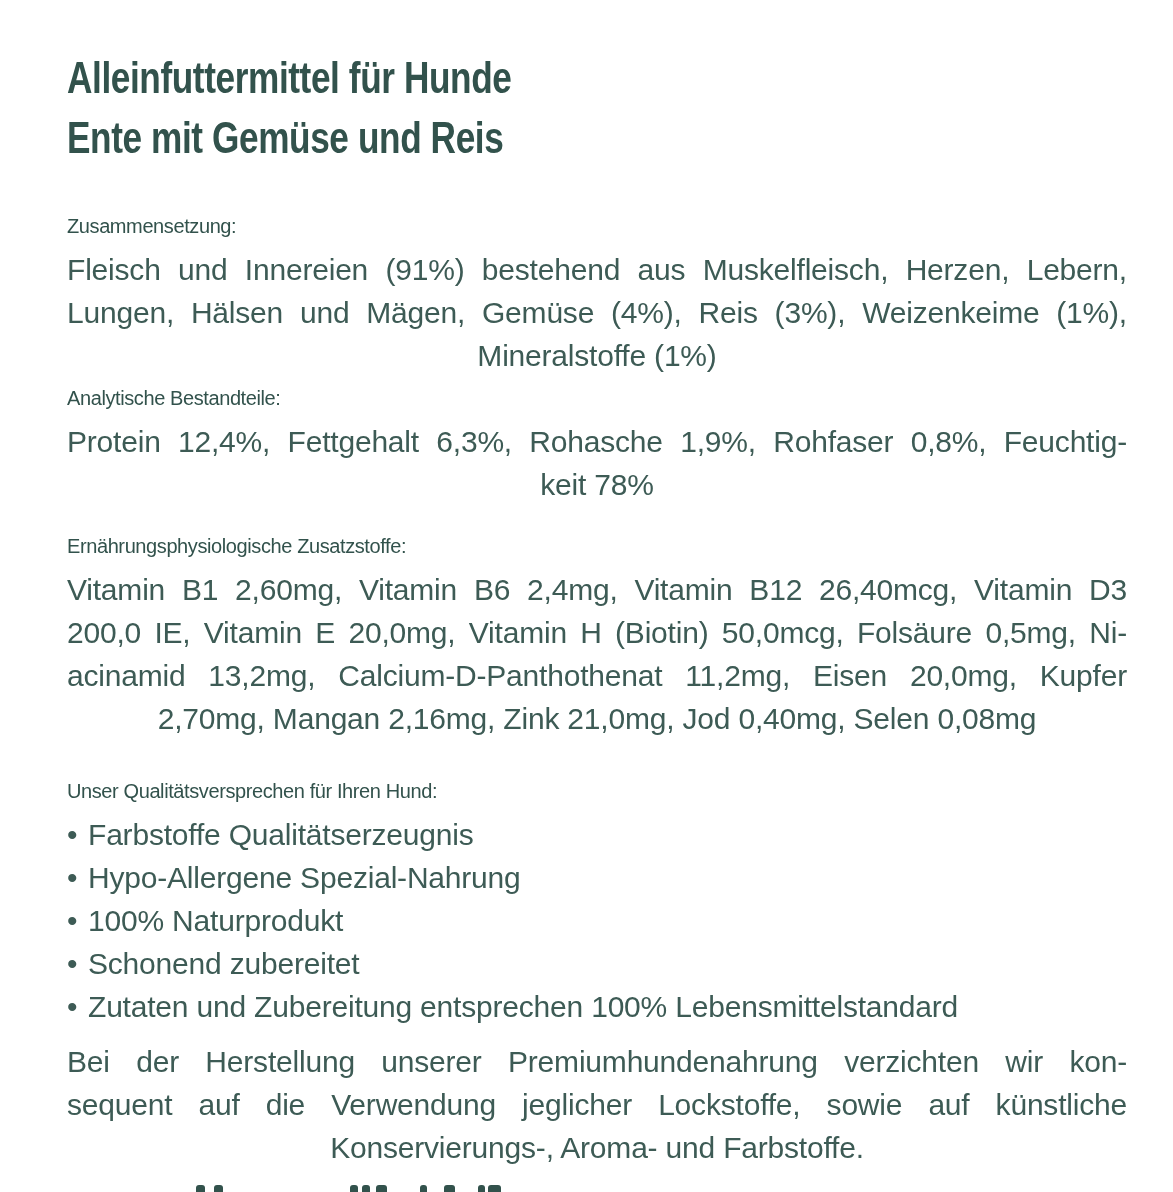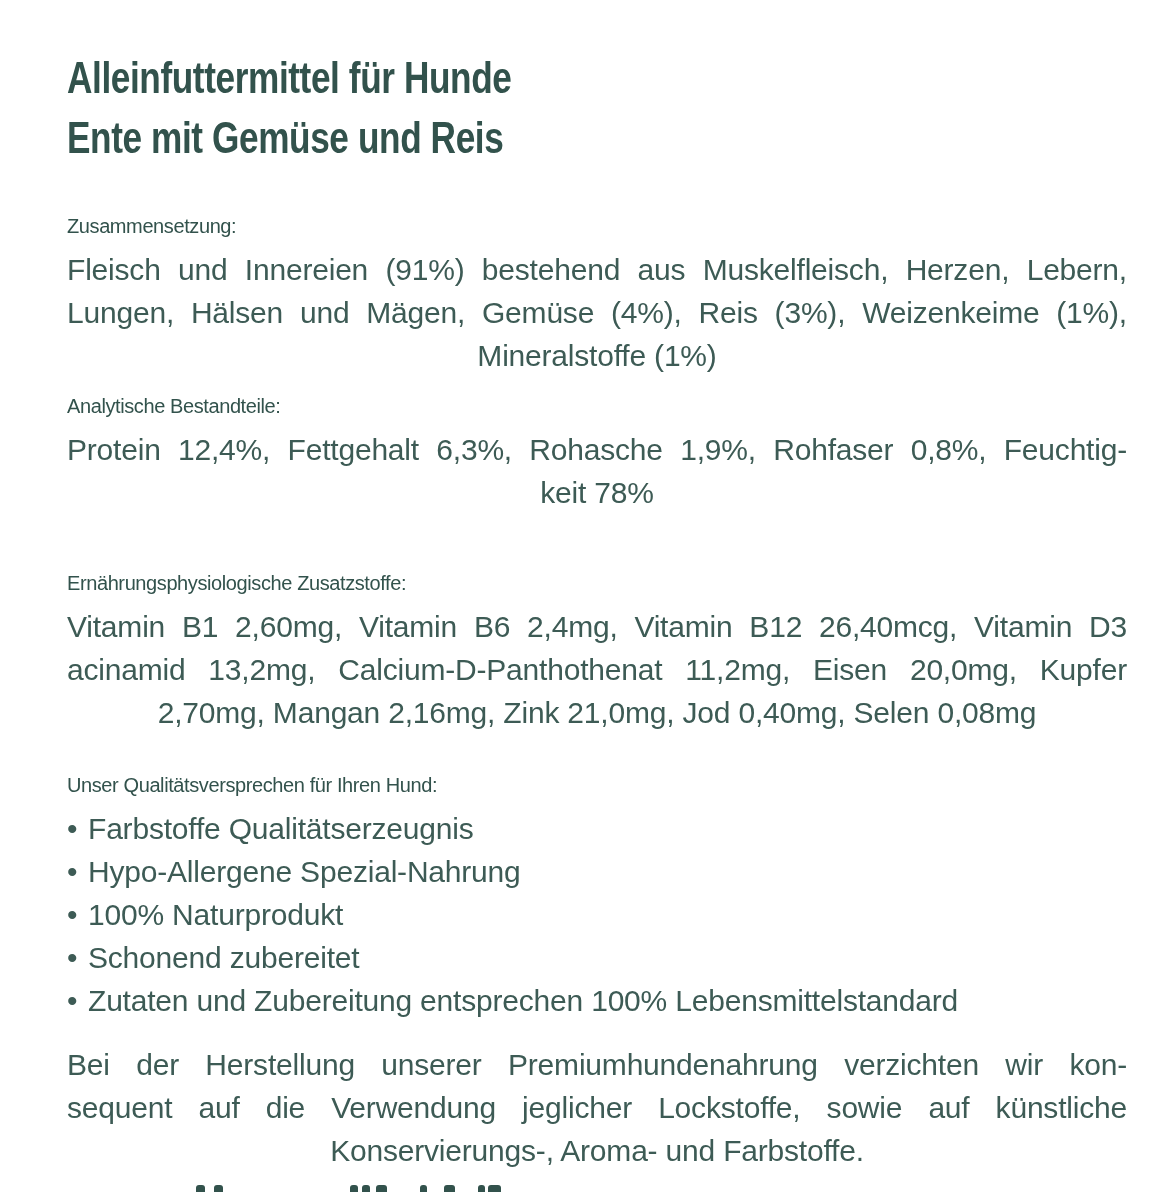--- a/index.html
+++ b/index.html
@@ -54,24 +54,24 @@
     letter-spacing: -0.2px;
     text-align: center;
   }
   .jl {
     text-align: justify;
     text-align-last: justify;
   }
   .sec {
     margin: 0;
   }
-  .mt8  { margin-top: 8px; }
-  .mt31 { margin-top: 48px; }
+  .mt8  { }
+  .mt31 { margin-top: 19px; }
   .mt30 { margin-top: 30px; }
-  .mt4  { margin-top: 21px; }
+  .mt4  { margin-top: 12px; }
   
   .bullet-row {
     font-size: 30px;
     line-height: 43px;
     color: #3d5b55;
     letter-spacing: -0.2px;
   }
   .bdot {
     display: inline-block;
     width: 21px;
@@ -113,20 +113,21 @@
 
     <div class="sec mt8">
       <h2 class="sec-heading">Analytische Bestandteile:</h2>
       <div class="line jl">Protein 12,4%, Fettgehalt 6,3%, Rohasche 1,9%, Rohfaser 0,8%, Feuchtig-</div>
       <div class="line">keit 78%</div>
     </div>
 
     <div class="sec mt31">
       <h2 class="sec-heading">Ernährungsphysiologische Zusatzstoffe:</h2>
       <div class="line jl">Vitamin B1 2,60mg, Vitamin B6 2,4mg, Vitamin B12 26,40mcg, Vitamin D3</div>
+      <div class="line jl">200,0 IE, Vitamin E 20,0mg, Vitamin H (Biotin) 50,0mcg, Folsäure 0,5mg, Ni-</div>
       <div class="line jl">acinamid 13,2mg, Calcium-D-Panthothenat 11,2mg, Eisen 20,0mg, Kupfer</div>
       <div class="line">2,70mg, Mangan 2,16mg, Zink 21,0mg, Jod 0,40mg, Selen 0,08mg</div>
     </div>
 
     <div class="sec mt30">
       <h2 class="sec-heading">Unser Qualitätsversprechen für Ihren Hund:</h2>
       <div class="bullet-row">
         <span class="bdot">•</span><span>Farbstoffe Qualitätserzeugnis</span>
       </div>
       <div class="bullet-row">

